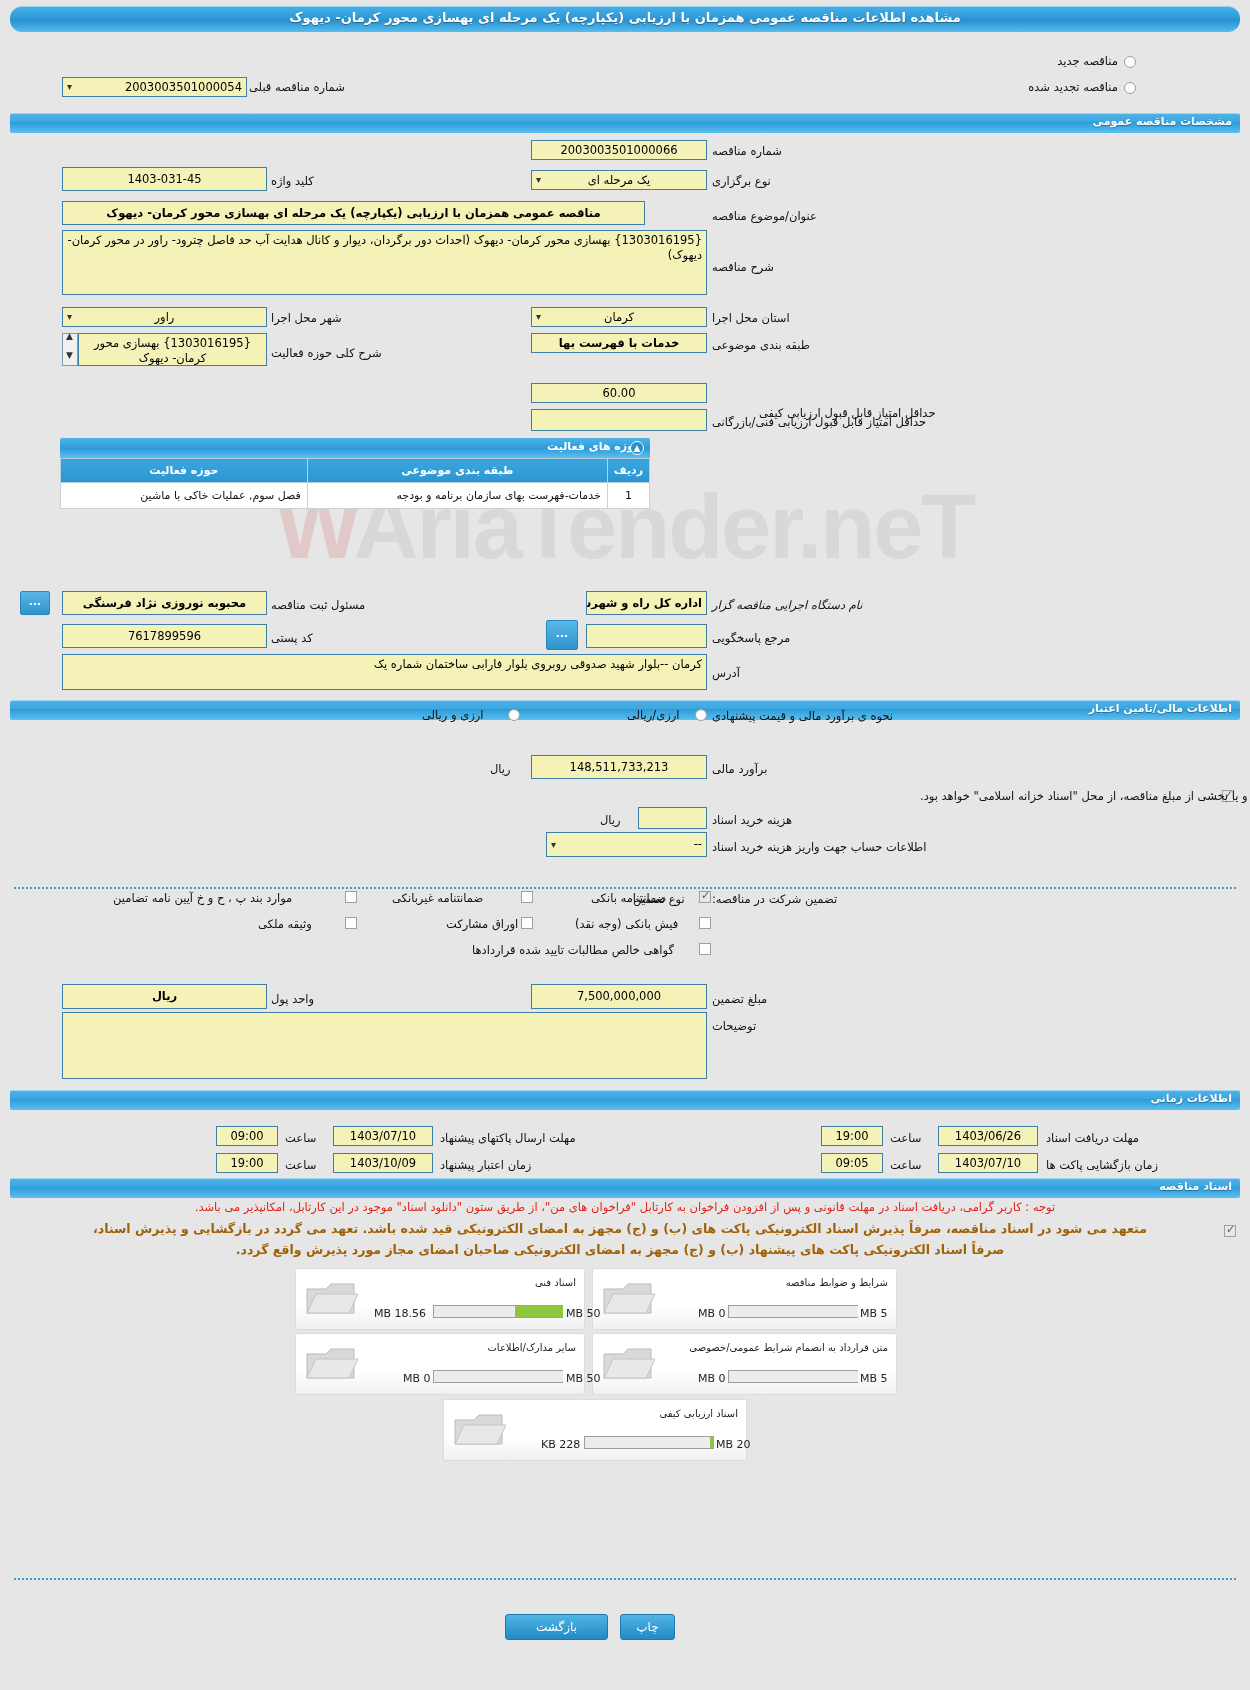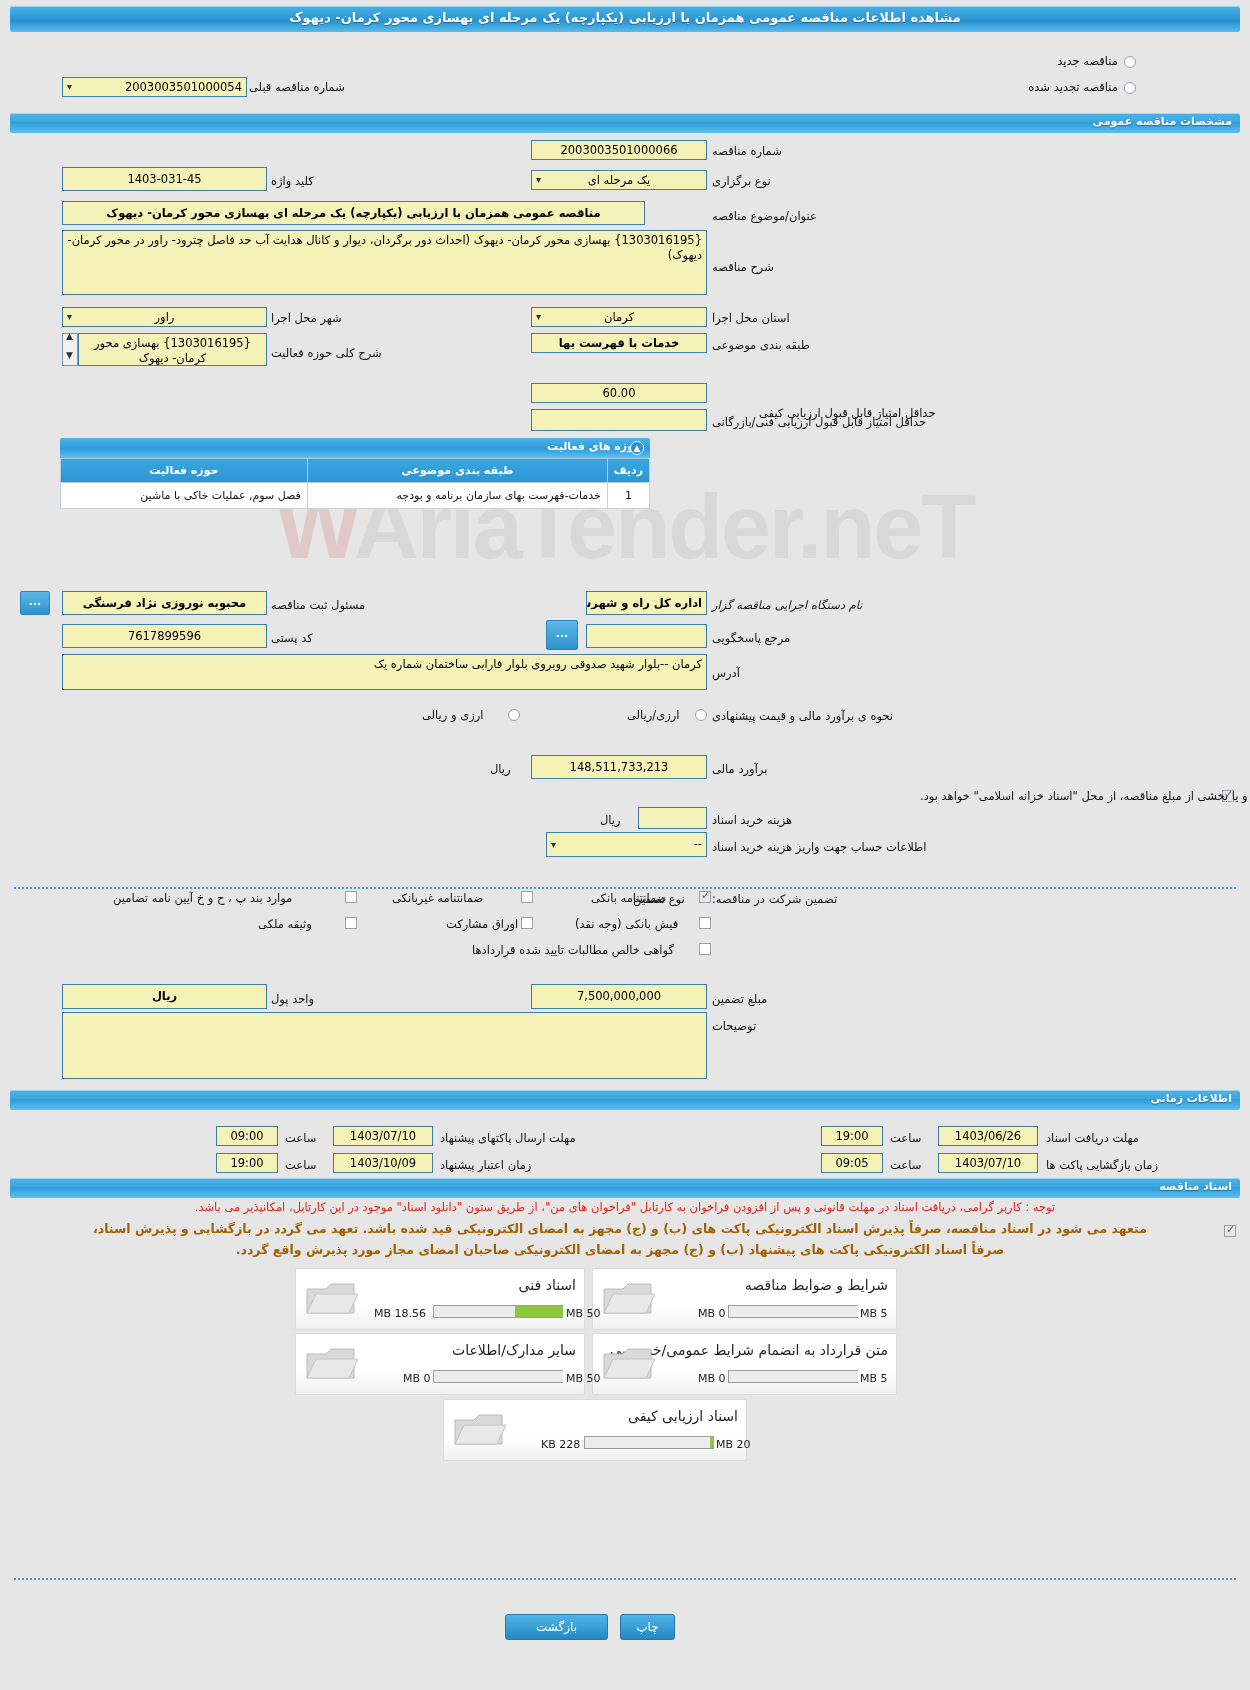--- a/index.html
+++ b/index.html
@@ -24,20 +24,21 @@
   .bar .bar-title {
     position: absolute; right: 8px; top: 2px;
     color: #fff; font-size: 11px; font-weight: bold;
     text-shadow: 0 1px 1px rgba(0,0,0,.35);
     letter-spacing: 0;
   }
   .bar.title-main {
     height: 26px;
     background: linear-gradient(to bottom, #49b0e6 0%, #2e9bd8 45%, #2990cf 55%, #56bdee 100%);
     margin: 6px 10px 0 10px;
+    border-radius: 12px;
   }
   .bar.title-main .bar-title {
     right: 0; left: 0; top: 4px; text-align: center; font-size: 13px;
   }
   .lbl {
     position: absolute; font-size: 11.5px; color: #111; white-space: nowrap;
   }
   .fld {
     position: absolute;
     background: #f5f2b8;
@@ -110,21 +111,21 @@
   }
 
   
   .docbox {
     position: absolute;
     background: linear-gradient(to bottom,#ffffff 0%,#ffffff 62%,#f0f0f0 100%);
     border: 1px solid #dcdcdc;
     border-radius: 2px;
   }
   .docbox .dtitle {
-    position: absolute; right: 8px; top: 8px; font-size: 14px; color: #222;
+    position: absolute; right: 8px; top: 8px; font-size: 10px; color: #222;
     white-space: nowrap;
   }
   .folder { position: absolute; left: 8px; top: 10px; width: 54px; height: 42px; }
   .pbar {
     position: absolute; height: 13px; background: #ececec;
     border: 1px solid #9d9d9d; border-right: none;
   }
   .pbar .fill { height: 100%; background: #8dc63f; }
   .pbar-left, .pbar-right {
     position: absolute; font-size: 11px; color: #222; top: -2px; white-space: nowrap;
@@ -252,20 +253,23 @@
   <span class="lbl" style="top:625px; left:712px;">مرجع پاسخگویی</span>
   <div class="fld blank" style="top:618px; left:586px; width:121px; height:24px;"></div>
   <div class="btn3dots" style="top:614px; left:546px; width:32px; height:30px; line-height:26px;">...</div>
 
   <span class="lbl" style="top:625px; left:271px;">کد پستی</span>
   <div class="fld" style="top:618px; left:62px; width:205px; height:24px; line-height:22px; text-align:center;">7617899596</div>
 
   <span class="lbl" style="top:660px; left:712px;">آدرس</span>
   <div class="fld ta" style="top:648px; left:62px; width:645px; height:36px; line-height:15px; text-align:right;">کرمان --بلوار شهید صدوقی روبروی بلوار فارابی ساختمان شماره یک</div>
 
+  <div class="bar" style="position:absolute; top:694px; left:10px; right:10px; margin:0;">
+    <span class="bar-title">اطلاعات مالی/تامین اعتبار</span>
+  </div>
 
   <span class="lbl" style="top:703px; left:712px;">نحوه ی برآورد مالی و قیمت پیشنهادی</span>
   <div class="radio" style="top:703px; left:695px;"></div>
   <span class="lbl" style="top:702px; left:627px;">ارزی/ریالی</span>
   <div class="radio" style="top:703px; left:508px;"></div>
   <span class="lbl" style="top:702px; left:422px;">ارزی و ریالی</span>
 
   <span class="lbl" style="top:756px; left:712px;">برآورد مالی</span>
   <div class="fld" style="top:749px; left:531px; width:176px; height:24px; line-height:22px; text-align:center;">148,511,733,213</div>
   <span class="lbl" style="top:756px; left:490px;">ریال</span>

